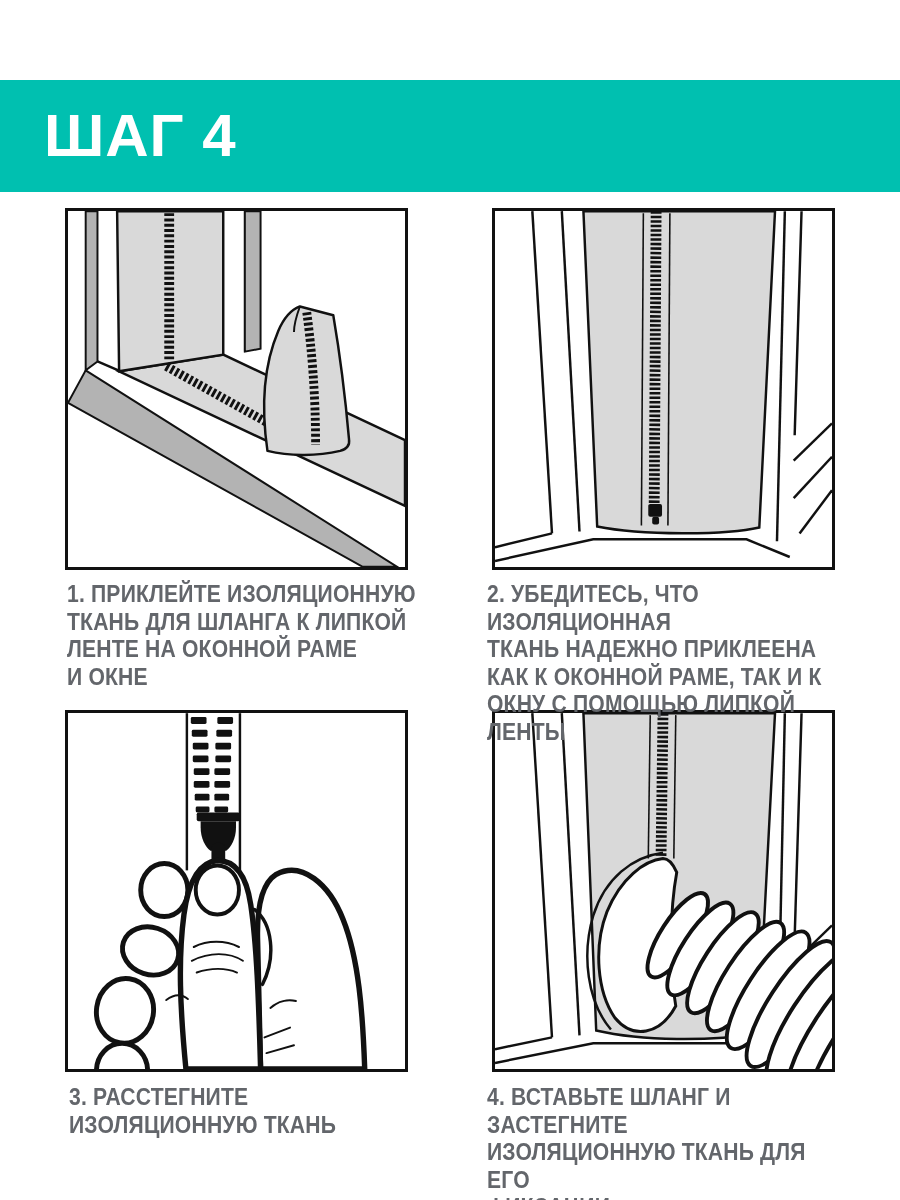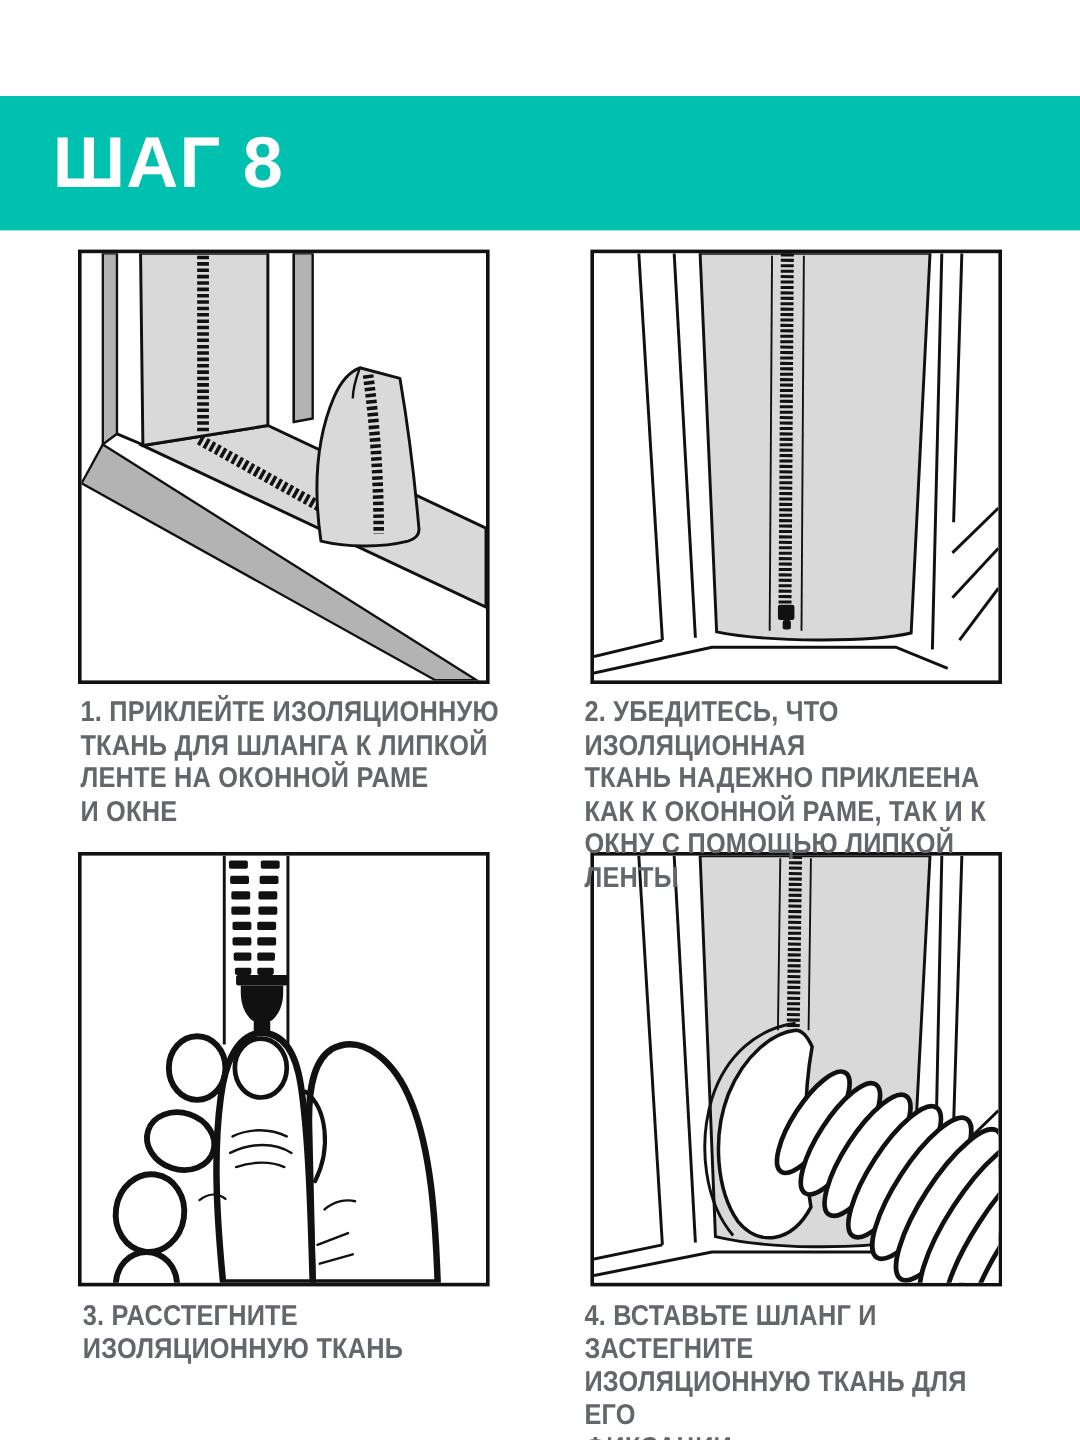--- a/index.html
+++ b/index.html
@@ -35,21 +35,21 @@
   }
   #cap1{left:67px;top:580px;}
   #cap2{left:487px;top:580px;}
   #cap3{left:69px;top:1083px;}
   #cap4{left:487px;top:1083px;}
 </style>
 </head>
 <body>
 
 <div class="banner">
-  <h1>ШАГ 8</h1>
+  <h1>ШАГ 4</h1>
 </div>
 
 <div class="panel" id="panel1">
   <svg viewBox="0 0 343 362">
 
     <polygon points="18,162 335,362 300,362 0,195" fill="#B3B3B3" stroke="#111" stroke-width="2"></polygon>
 
     <line x1="30" y1="153" x2="56" y2="164" stroke="#111" stroke-width="2.5"></line>
 
     <polygon points="52,163 158,146 343,233 343,300" fill="#D9D9D9" stroke="#111" stroke-width="2.5"></polygon>

